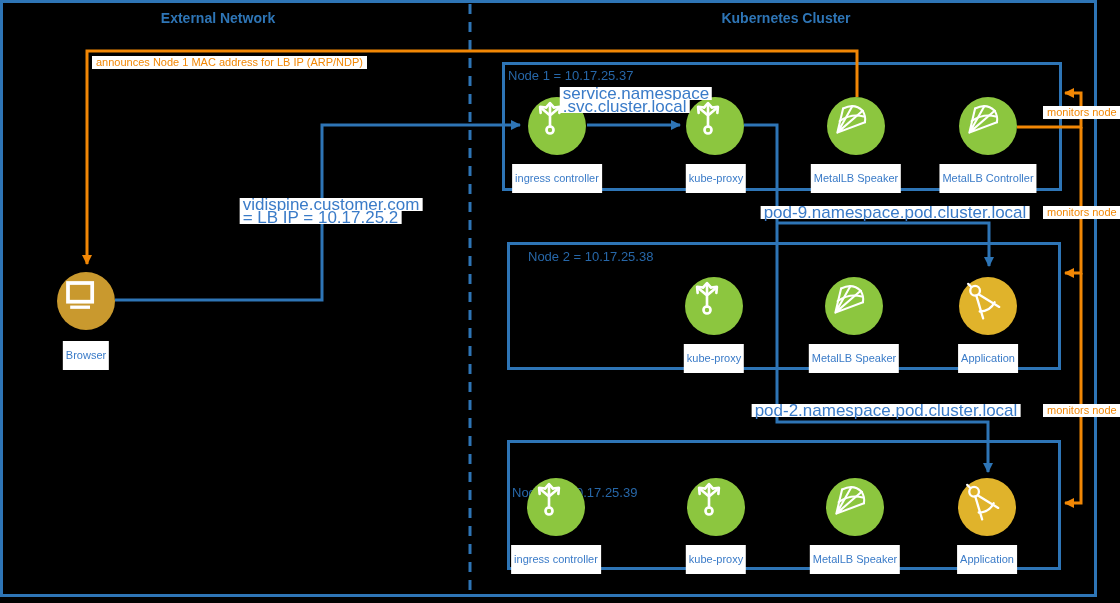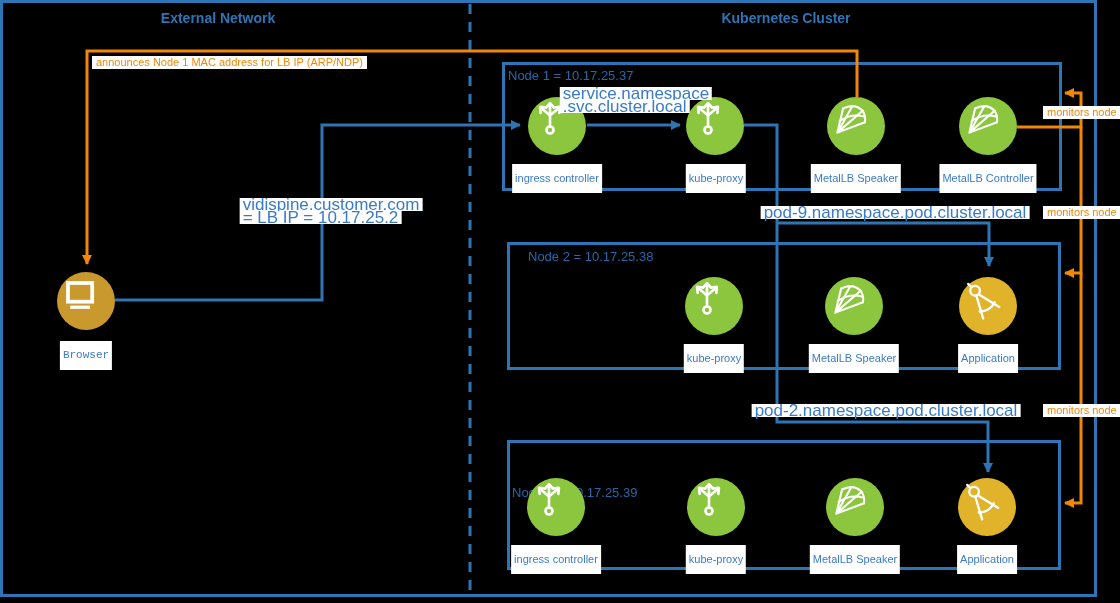--- a/index.html
+++ b/index.html
@@ -69,21 +69,21 @@
   <div class="node-title" style="left:508px;top:68px;">Node 1 = 10.17.25.37</div>
   <div class="node-title" style="left:512px;top:249px;margin-left:16px;">Node 2 = 10.17.25.38</div>
   <div class="node-title" style="left:512px;top:475px;margin-top:10px;">Node 3 = 10.17.25.39</div>
 
   <div class="circle gold" style="left:57px;top:272px;">
     <svg width="44" height="44" viewBox="0 0 40 40">
       <rect x="10" y="10" width="22" height="17" fill="none" stroke="#fff" stroke-width="3.4"></rect>
       <line x1="12" y1="32" x2="30" y2="32" stroke="#fff" stroke-width="3"></line>
     </svg>
   </div>
-  <div class="comp-label" style="left:86px;top:341px;font-family:Liberation Mono, monospace;">Browser</div>
+  <div class="comp-label" style="left:86px;top:341px;">Browser</div>
 
   <div class="circle green" style="left:528px;top:97px;">
     <svg width="44" height="44" viewBox="0 0 40 40" stroke="#fff" stroke-width="2.4" fill="none" stroke-linecap="round" stroke-linejoin="round">
       <circle cx="20" cy="30" r="3.2"></circle>
         <line x1="20" y1="27" x2="20" y2="7"></line>
       <path d="M16.5 9.5 L20 5.5 L23.5 9.5"></path>
       <line x1="19" y1="16" x2="12" y2="10"></line>
         <path d="M11.5 14.5 L11 9 L16.5 9.5"></path>
       <line x1="21" y1="16" x2="28" y2="10"></line>
         <path d="M28.5 14.5 L29 9 L23.5 9.5"></path>

